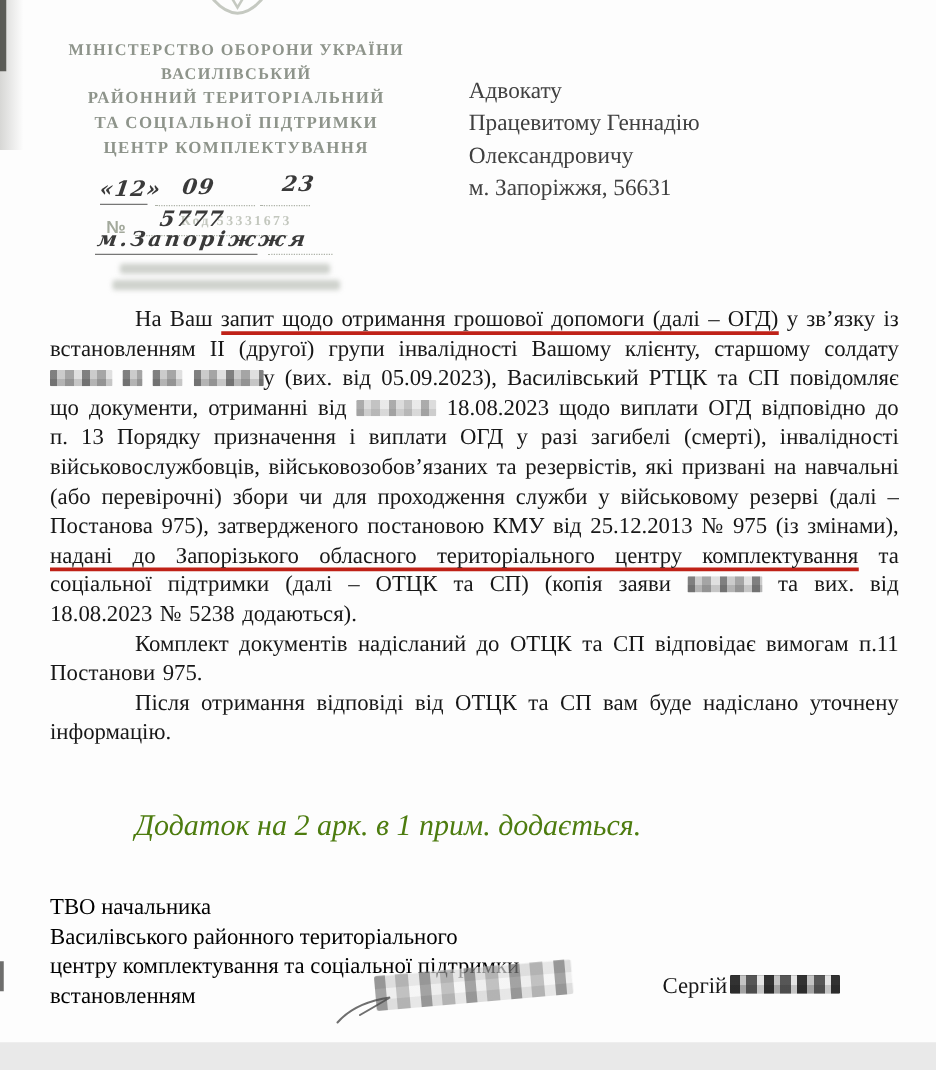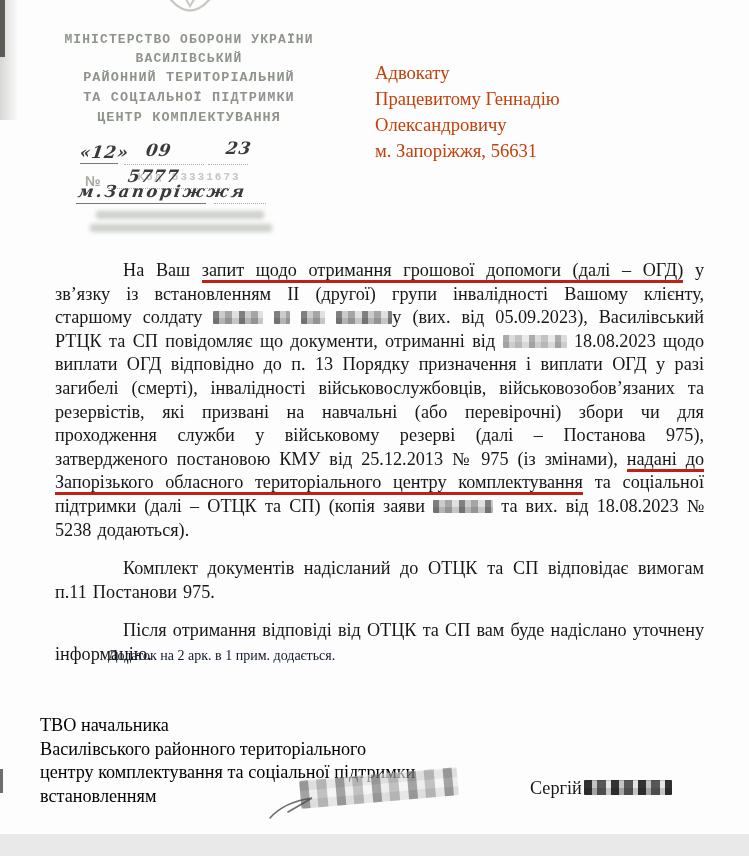--- a/index.html
+++ b/index.html
@@ -16,63 +16,63 @@
   .bottom-strip{position:absolute;left:0;top:834px;width:749px;height:22px;background:#e9e9e9;}
   .corner-shade{position:absolute;left:0;top:0;width:22px;height:120px;
     background:linear-gradient(90deg,#d7d7d5 0%,rgba(253,253,253,0) 85%);}
   .edge-dark-top{position:absolute;left:0;top:0;width:5px;height:57px;background:#44453f;opacity:.85;}
   .edge-dark-mid{position:absolute;left:0;top:769px;width:3px;height:24px;background:#4a4a48;opacity:.8;}
 
   
   .emblem{position:absolute;left:168px;top:-6px;opacity:.55;filter:blur(.6px);}
   .stamp{
     position:absolute;left:36px;top:30px;width:306px;text-align:center;
-    font-family:Liberation Mono, monospace;font-weight:700;
+    font-family:Liberation Serif, serif;font-weight:700;
     color:#858c82;letter-spacing:1.1px;filter:blur(.45px);opacity:.92;
   }
   .stamp .s1{font-size:13px;line-height:19px;}
   .stamp .s2{font-size:13.5px;line-height:20px;}
   .stamp .code{font-size:11px;line-height:16px;font-weight:700;color:#a9afa2;opacity:.75;letter-spacing:2px;margin-top:41px;}
 
   
   .hw{
     position:absolute;font-family:"DejaVu Serif",serif;font-style:italic;font-weight:700;
     color:#3a3a3a;transform:skewX(-8deg);letter-spacing:1px;
   }
   .fline{position:absolute;height:0;border-bottom:1.6px dotted #9aa092;opacity:.8;}
   .hwline{position:absolute;height:0;border-bottom:1.5px solid #4a4a48;opacity:.75;}
   .no-label{position:absolute;font-family:"Liberation Sans",sans-serif;font-weight:700;
     color:#a3a99c;filter:blur(.5px);font-size:14px;}
   .illegible{position:absolute;background:rgba(130,136,124,.38);filter:blur(2.2px);border-radius:2px;}
 
   
-  .recipient{position:absolute;left:375px;top:60px;font-size:18.6px;line-height:26px;color:#c2410c;}
+  .recipient{position:absolute;left:375px;top:60px;font-size:18.6px;line-height:26px;color:#404040;}
 
   
   .bodytext{
     position:absolute;left:40px;top:244px;width:679px;
     font-size:18.2px;line-height:23.6px;color:#171717;
     text-align:justify;word-spacing:1.5px;
   }
-  .bodytext p{margin:15px;text-indent:68px;}
+  .bodytext p{margin:0;text-indent:68px;}
   .redline{border-bottom:3.5px solid #bf2117;padding-bottom:0px;}
   .px{
     display:inline-block;height:13px;vertical-align:-1px;border-radius:1px;
     background:
       repeating-linear-gradient(90deg, rgba(84,84,84,.72) 0 6px, rgba(168,168,168,.5) 6px 12px, rgba(120,120,120,.62) 12px 19px, rgba(205,205,205,.45) 19px 26px),
       repeating-linear-gradient(0deg, rgba(140,140,140,.55) 0 6px, rgba(215,215,215,.4) 6px 13px);
   }
   .px.light{opacity:.65;}
   .px.dark{
     height:15px;
     background:
       repeating-linear-gradient(90deg, rgba(30,30,30,.9) 0 8px, rgba(150,150,150,.45) 8px 13px, rgba(60,60,60,.85) 13px 22px, rgba(220,220,220,.5) 22px 27px),
       repeating-linear-gradient(0deg, rgba(90,90,90,.5) 0 7px, rgba(200,200,200,.35) 7px 14px);
   }
-  .attachment{position:absolute;left:40px;top:648px;width:679px;font-size:14px;color:#0f172a;text-indent:68px;}
+  .attachment{position:absolute;left:40px;top:648px;width:679px;font-size:24px;color:#4d7c0f;text-indent:68px;font-style:italic;}
 
   
   .sigblock{position:absolute;left:40px;top:714px;font-size:18.2px;line-height:23.5px;color:#000000;}
   .sig-mosaic{
     position:absolute;left:300px;top:774px;width:158px;height:28px;transform:rotate(-5deg);
     background:
       repeating-linear-gradient(90deg, rgba(95,95,95,.55) 0 9px, rgba(225,225,225,.4) 9px 17px, rgba(140,140,140,.5) 17px 27px, rgba(245,245,245,.45) 27px 36px),
       repeating-linear-gradient(0deg, rgba(170,170,170,.4) 0 9px, rgba(235,235,235,.35) 9px 18px);
     filter:blur(.3px);border-radius:2px;
   }

